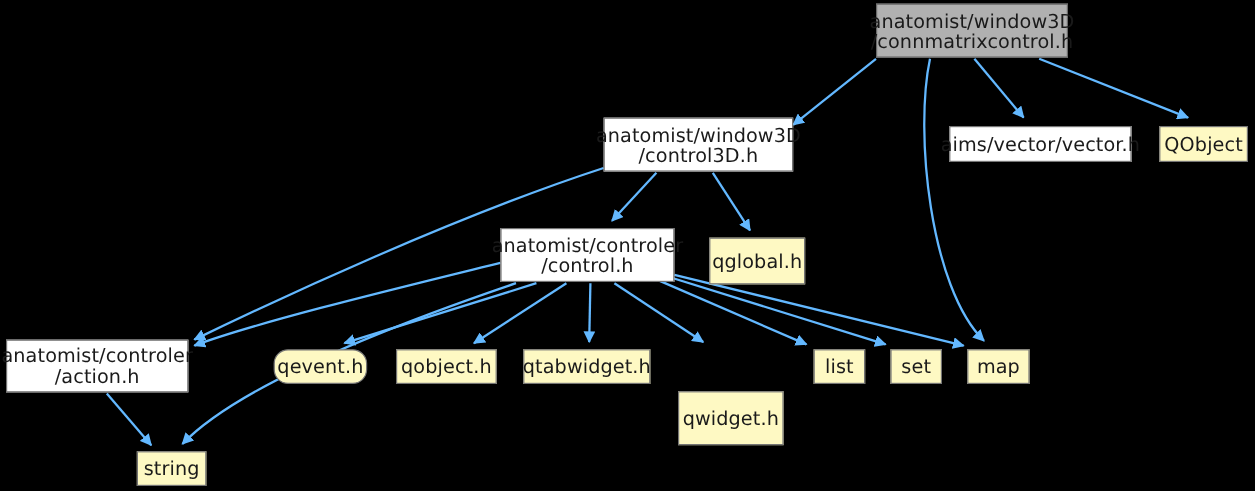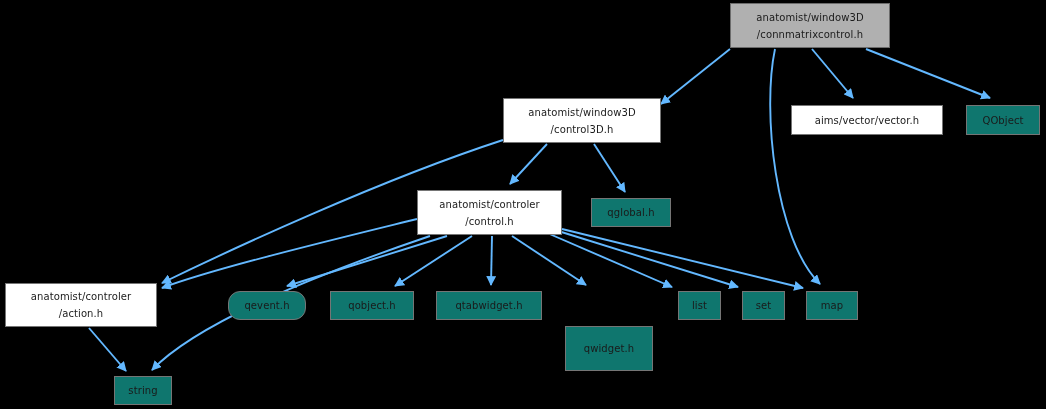--- a/index.html
+++ b/index.html
@@ -26,27 +26,27 @@
   .node-box {
     position: absolute;
     box-sizing: border-box;
     border: 1px solid #757575;
     display: flex;
     flex-direction: column;
     align-items: center;
     justify-content: center;
     text-align: center;
     color: #1a1a1a;
-    font-size: 10px;
+    font-size: 16px;
     line-height: 17px;
     letter-spacing: 0.1px;
     white-space: pre;
   }
   .node-box.fill-white { background: #ffffff; }
-  .node-box.fill-grey  { background: #0f766e; }
+  .node-box.fill-grey  { background: #fef9c3; }
   .node-box.fill-dark  { background: #b0b0b0; border-color: #6b6b6b; }
   .node-label { display: block; }
 </style>
 </head>
 <body>
 
 <div id="graph-root">
 
   <svg id="graph-canvas" viewBox="0 0 1046 409" xmlns="http://www.w3.org/2000/svg">
     <defs>
@@ -74,21 +74,21 @@
         <path d="M89,328 L126,371" fill="none" stroke="#63b8ff" stroke-width="1.9" marker-end="url(#arrow)"></path>
       </g>
   </svg>
 
   <div id="node-layer">
       <div class="node-box fill-dark" style="left: 730px; top: 3px; width: 160px; height: 45px;"><span class="node-label">anatomist/window3D</span><span class="node-label">/connmatrixcontrol.h</span></div>
       <div class="node-box fill-white" style="left: 503px; top: 98px; width: 158px; height: 45px;"><span class="node-label">anatomist/window3D</span><span class="node-label">/control3D.h</span></div>
       <div class="node-box fill-white" style="left: 791px; top: 105px; width: 152px; height: 30px; align-items: center;"><span class="node-label">aims/vector/vector.h</span></div>
       <div class="node-box fill-grey" style="left: 966px; top: 105px; width: 74px; height: 30px;"><span class="node-label">QObject</span></div>
       <div class="node-box fill-white" style="left: 417px; top: 190px; width: 145px; height: 45px;"><span class="node-label">anatomist/controler</span><span class="node-label">/control.h</span></div>
-      <div class="node-box fill-grey" style="left: 591px; top: 198px; width: 80px; height: 29px;"><span class="node-label">qglobal.h</span></div>
+      <div class="node-box fill-grey" style="left: 591px; top: 198px; width: 80px; height: 39px;"><span class="node-label">qglobal.h</span></div>
       <div class="node-box fill-white" style="left: 5px; top: 283px; width: 152px; height: 44px;"><span class="node-label">anatomist/controler</span><span class="node-label">/action.h</span></div>
       <div class="node-box fill-grey" style="left: 228px; top: 291px; width: 78px; height: 29px; border-radius: 12px;"><span class="node-label">qevent.h</span></div>
       <div class="node-box fill-grey" style="left: 330px; top: 291px; width: 84px; height: 29px;"><span class="node-label">qobject.h</span></div>
       <div class="node-box fill-grey" style="left: 436px; top: 291px; width: 106px; height: 29px;"><span class="node-label">qtabwidget.h</span></div>
       <div class="node-box fill-grey" style="left: 565px; top: 291px; width: 88px; height: 45px; margin-top: 35px;"><span class="node-label">qwidget.h</span></div>
       <div class="node-box fill-grey" style="left: 678px; top: 291px; width: 43px; height: 29px;"><span class="node-label">list</span></div>
       <div class="node-box fill-grey" style="left: 742px; top: 291px; width: 43px; height: 29px;"><span class="node-label">set</span></div>
       <div class="node-box fill-grey" style="left: 806px; top: 291px; width: 52px; height: 29px; text-align: right;"><span class="node-label">map</span></div>
       <div class="node-box fill-grey" style="left: 114px; top: 376px; width: 58px; height: 29px;"><span class="node-label">string</span></div>
     </div>

